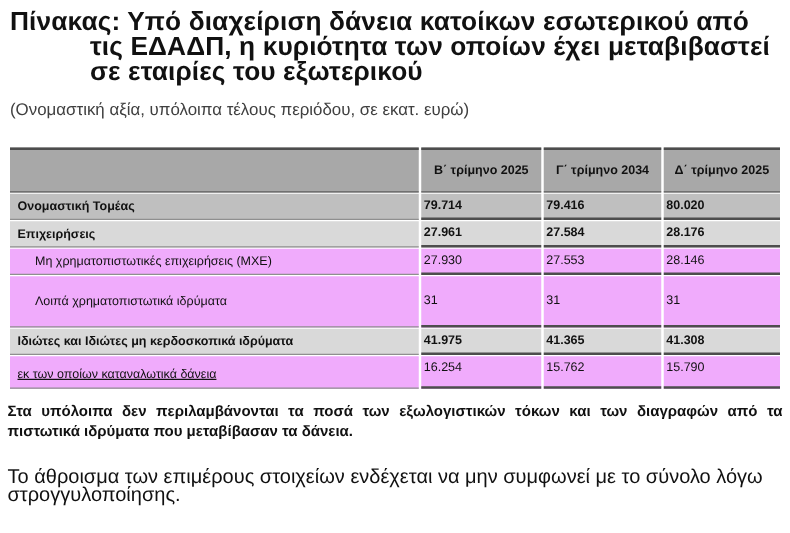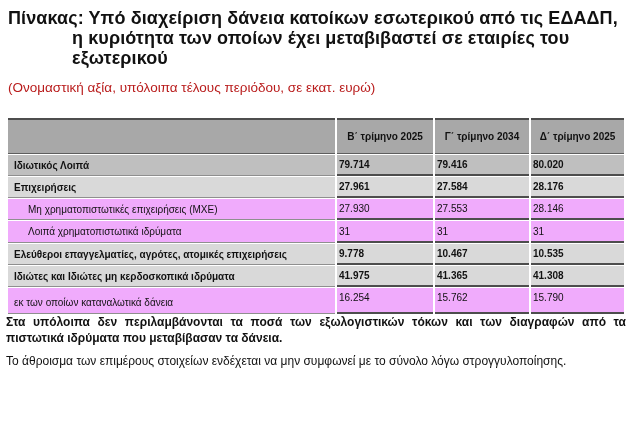--- a/index.html
+++ b/index.html
@@ -13,28 +13,28 @@
   *{margin:0;padding:0;box-sizing:border-box;}
   html,body{background:#ffffff;}
   body{
     width:632px;height:426px;
     padding:4px 6px;
     overflow:hidden;
     font-family:"Liberation Sans","DejaVu Sans",sans-serif;
     color:var(--text);
   }
   .title{
-    font-size:18px;font-weight:bold;line-height:20px;
+    font-size:21px;font-weight:bold;line-height:20px;
     margin-top:4px;
     padding-left:66px;text-indent:-64px;
     letter-spacing:.1px;
   }
   .subtitle{
     margin-top:11px;margin-left:2px;
-    font-size:13.5px;line-height:17px;color:#b91c1c;
+    font-size:13.5px;line-height:17px;color:#404040;
   }
   .data-table{
     width:100%;
     margin-top:21px;
     border-collapse:separate;
     border-spacing:2px 1px;
     font-size:10px;
   }
   .data-table th{
     background:var(--header-bg);
@@ -59,29 +59,30 @@
     height:20px;
   }
   .shade-dark td{background:var(--row1-bg);}
   .shade-light td{background:var(--shade-bg);font-weight:bold;}
   .bold td{font-weight:bold;}
   .indent-0 .label-cell{padding-left:6px;}
   .indent-1 .label-cell{padding-left:20px;}
   .indent-2 .label-cell{padding-left:34px;}
   tr.tall td{height:26px;}
   tr.tall .num-cell{vertical-align:top;padding-top:2px;}
-  tr.tall .label-cell{vertical-align:bottom;padding-bottom:3px;}
-  tr.gap td{height:22px;}
+  tr.tall .label-cell{vertical-align:bottom;padding-bottom:3px;text-decoration:underline;}
+  tr.gap td{height:41px;}
   .footnote-bold{
+    margin-top:10px;
     font-size:12px;font-weight:bold;line-height:15.5px;
     text-align:justify;
   }
   .footnote-plain{
-    margin-top:8px;
-    font-size:12px;line-height:15px;
+    margin-top:21px;
+    font-size:16px;line-height:15px;
   }
 </style>
 </head>
 <body>
 
 <p class="title">Πίνακας: Υπό διαχείριση δάνεια κατοίκων εσωτερικού από τις ΕΔΑΔΠ, η κυριότητα των οποίων έχει μεταβιβαστεί σε εταιρίες του εξωτερικού</p>
 
 <p class="subtitle">(Ονομαστική αξία, υπόλοιπα τέλους περιόδου, σε εκατ. ευρώ)</p>
 
 <table class="data-table">
@@ -94,21 +95,21 @@
   <thead>
     <tr>
       <th></th>
       <th>Β΄ τρίμηνο 2025</th>
       <th>Γ΄ τρίμηνο 2034</th>
       <th>Δ΄ τρίμηνο 2025</th>
     </tr>
   </thead>
   <tbody>
       <tr class="shade-dark indent-0 bold">
-        <td class="label-cell">Ιδιωτικός Λοιπά</td>
+        <td class="label-cell">Ονομαστική Τομέας</td>
         <td class="num-cell">79.714</td>
         <td class="num-cell">79.416</td>
         <td class="num-cell">80.020</td>
       </tr>
       <tr class="shade-light indent-0">
         <td class="label-cell">Επιχειρήσεις</td>
         <td class="num-cell">27.961</td>
         <td class="num-cell">27.584</td>
         <td class="num-cell">28.176</td>
       </tr>
@@ -118,26 +119,20 @@
         <td class="num-cell">27.553</td>
         <td class="num-cell">28.146</td>
       </tr>
       <tr class="shade-none indent-1 gap">
         <td class="label-cell">Λοιπά χρηματοπιστωτικά ιδρύματα</td>
         <td class="num-cell">31</td>
         <td class="num-cell">31</td>
         <td class="num-cell">31</td>
       </tr>
       <tr class="shade-light indent-0">
-        <td class="label-cell">Ελεύθεροι επαγγελματίες, αγρότες, ατομικές επιχειρήσεις</td>
-        <td class="num-cell">9.778</td>
-        <td class="num-cell">10.467</td>
-        <td class="num-cell">10.535</td>
-      </tr>
-      <tr class="shade-light indent-0">
         <td class="label-cell">Ιδιώτες και Ιδιώτες μη κερδοσκοπικά ιδρύματα</td>
         <td class="num-cell">41.975</td>
         <td class="num-cell">41.365</td>
         <td class="num-cell">41.308</td>
       </tr>
       <tr class="shade-none indent-0 tall">
         <td class="label-cell">εκ των οποίων καταναλωτικά δάνεια</td>
         <td class="num-cell">16.254</td>
         <td class="num-cell">15.762</td>
         <td class="num-cell">15.790</td>

